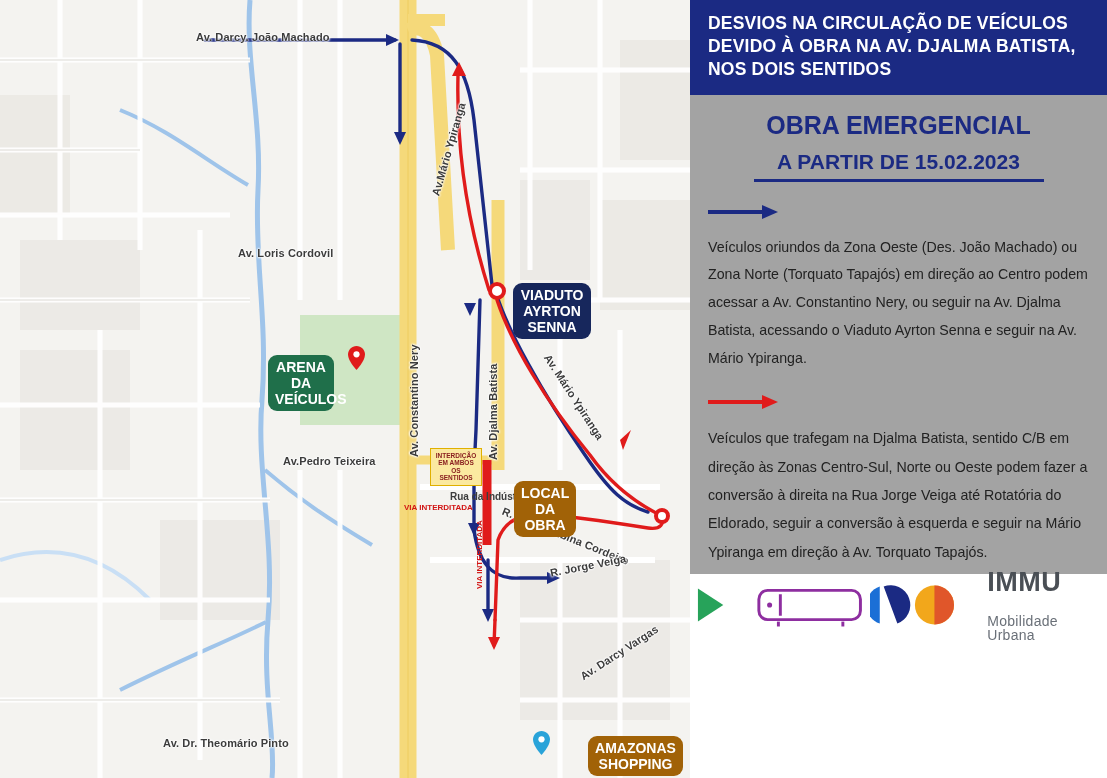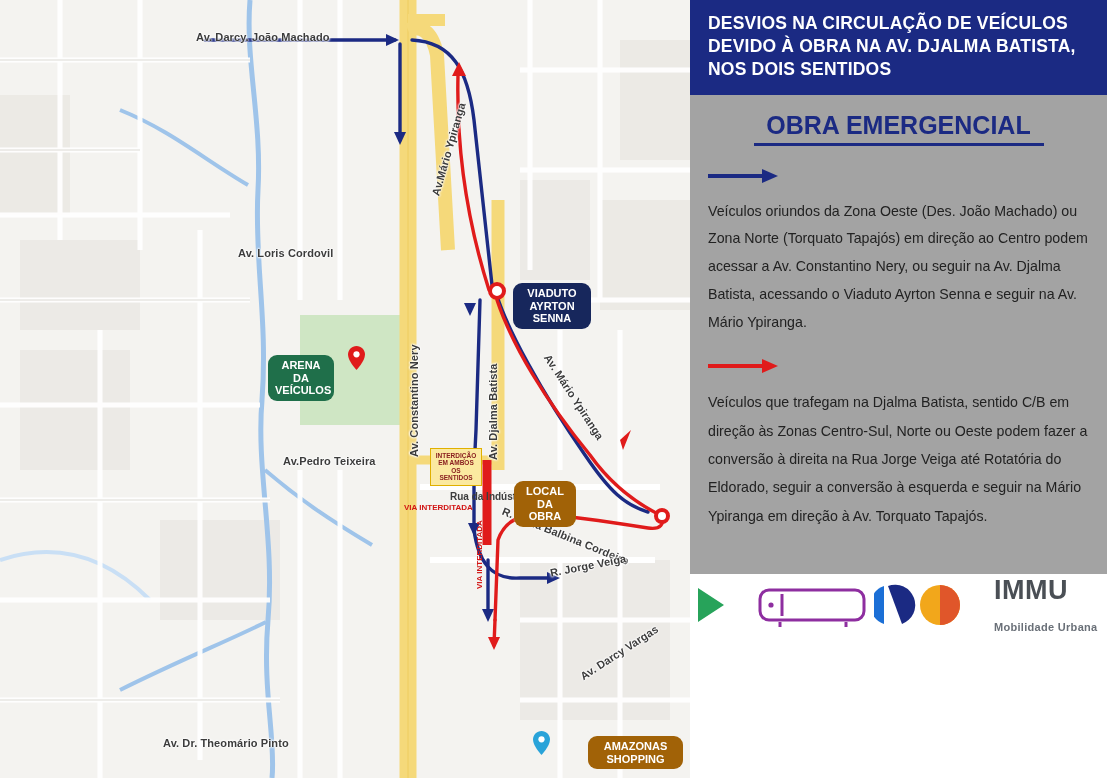--- a/index.html
+++ b/index.html
@@ -34,21 +34,21 @@
     letter-spacing: .1px;
   }
   .map-label.white-halo {
     text-shadow: 0 0 3px #fff, 0 0 3px #fff, 0 0 2px #fff, 0 0 2px #fff;
   }
 
   .poi-chip {
     position: absolute;
     background: #2b4a63;
     color: #fff;
-    font-size: 11px;
+    font-size: 14px;
     font-weight: bold;
     line-height: 1.15;
     padding: 4px 7px;
     border-radius: 9px;
     text-align: center;
     white-space: pre-line;
   }
   .poi-chip.green { background: #1f6f4a; }
   .poi-chip.navy  { background: #17275c; }
   .poi-chip.blue  { background: #a16207; }
@@ -149,25 +149,24 @@
     margin-left: 10px;
     line-height: 1;
   }
   #immu-main {
     font-size: 27px;
     font-weight: bold;
     color: #4a4f55;
     letter-spacing: .5px;
   }
   #immu-sub {
-    font-size: 11px;
+    font-size: 14px;
     color: #6a7078;
     letter-spacing: .3px;
     margin-top: 18px;
-    font-weight: bold;
   }
 </style>
 </head>
 <body>
 
 <div id="root">
 
   <div id="map-panel">
     <svg id="map-svg" width="690" height="778" viewBox="0 0 690 778">
 
@@ -328,20 +327,21 @@
   </div>
 
   <div id="info-panel">
 
     <div id="headline">DESVIOS NA CIRCULAÇÃO DE VEÍCULOS DEVIDO À OBRA  NA AV. DJALMA BATISTA, NOS DOIS SENTIDOS</div>
 
     <div id="subhead">
       <div>OBRA EMERGENCIAL</div>
     </div>
 
+    <div id="date-line">A PARTIR DE 15.02.2023</div>
     <div id="date-underline"></div>
 
     <div class="para-block">
       <div class="arrow-wrap">
         <svg width="70" height="16" viewBox="0 0 70 16">
           <line x1="0" y1="8" x2="54" y2="8" stroke="#1b2a83" stroke-width="4"></line>
           <polygon points="54,1 70,8 54,15" fill="#1b2a83"></polygon>
         </svg>
       </div>
       <div class="para-text">Veículos oriundos da Zona Oeste (Des. João Machado) ou Zona Norte (Torquato Tapajós) em direção ao Centro podem acessar a Av. Constantino Nery, ou seguir na Av. Djalma Batista, acessando o Viaduto Ayrton Senna e seguir na Av. Mário Ypiranga.</div>

